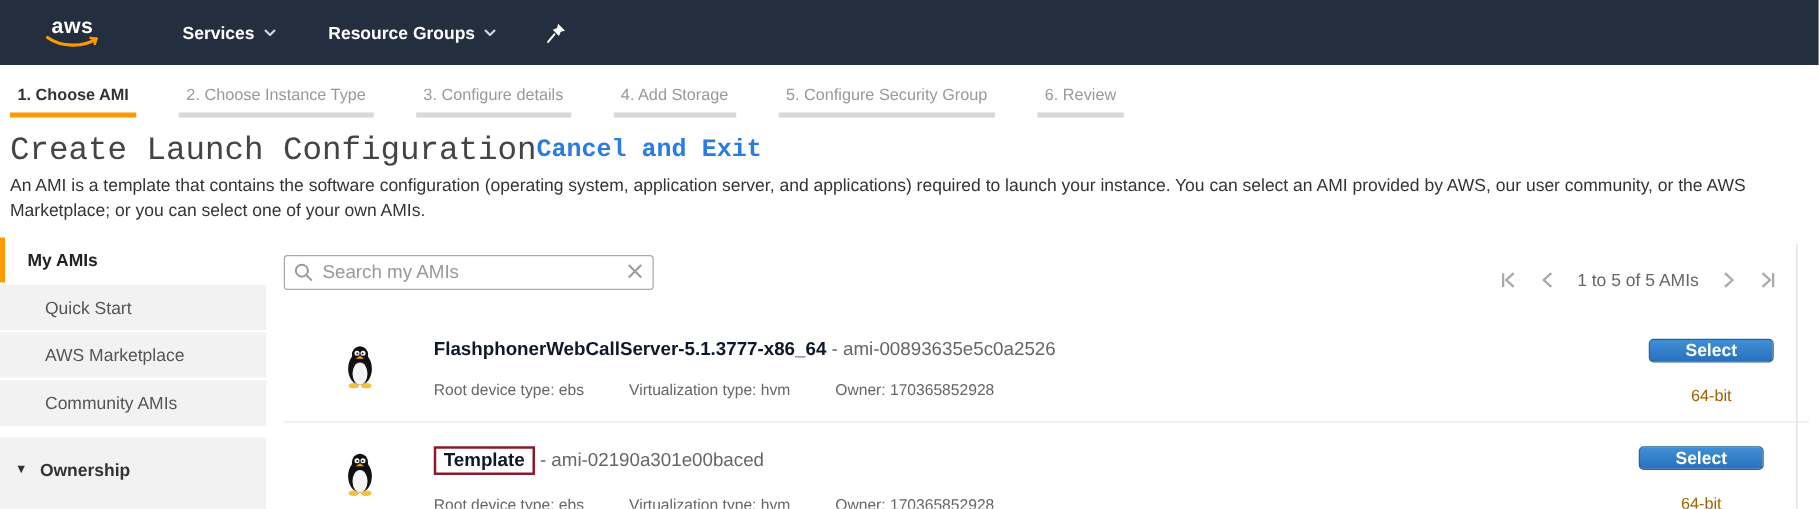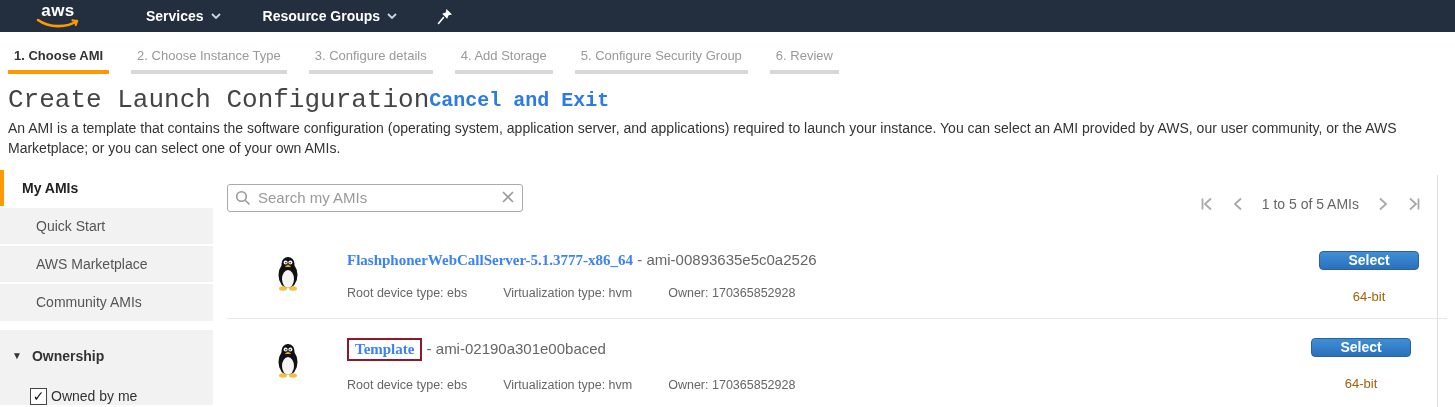--- a/index.html
+++ b/index.html
@@ -1,29 +1,29 @@
 <!DOCTYPE html>
 <html><head>
 <meta charset="utf-8">
 <style>
   * { margin:0; padding:0; box-sizing:border-box; }
   html,body { width:1455px; height:407px; overflow:hidden; background:#fff;
               font-family:"Liberation Sans", sans-serif; color:#333; }
 
   
-  .nav { height:32px; background:#232f3e; display:flex; align-items:center; }
+  .nav { height:52px; background:#232f3e; display:flex; align-items:center; }
   .nav-logo { margin-left:36px; display:flex; flex-direction:column; align-items:center; cursor:pointer; }
   .nav-logo .aws-word { color:#fff; font-weight:bold; font-size:17px; letter-spacing:.5px; line-height:15px; }
   .nav-item { color:#fff; font-weight:bold; font-size:14px; display:flex; align-items:center; gap:7px; cursor:pointer; }
   .nav-item.services { margin-left:66px; }
   .nav-item.rgroups  { margin-left:42px; }
   .nav-pin { margin-left:40px; cursor:pointer; display:flex; }
 
   
-  .tabs { display:flex; gap:22px; padding:16px 0 0 8px; }
+  .tabs { display:flex; gap:34px; padding:16px 0 0 8px; }
   .tab { font-size:13px; color:#999; padding:0 6px 7px 6px; border-bottom:4px solid #d8d8d8; cursor:pointer; white-space:nowrap; }
   .tab.active { color:#333; font-weight:bold; border-bottom-color:#f90; }
 
   
   .header-row { display:flex; align-items:flex-start; padding:11px 16px 0 8px;font-family:Liberation Mono, monospace; }
   .page-title { font-size:26px; font-weight:400; color:#444; }
   .cancel-link { font-size:20px; font-weight:bold; color:#2b7be4; text-decoration:none; margin-top:4px; cursor:pointer; }
   .desc { padding:3px 12px 0 8px; font-size:14px; line-height:1.45; color:#333; }
 
   
@@ -56,21 +56,21 @@
   .pager { display:flex; align-items:center; gap:20px; margin-top:13px; color:#666; font-size:14px; }
   .pager .pbtn { display:flex; cursor:pointer; }
 
   
   .ami-list { margin-top:20px; }
   .ami-row { position:relative; display:flex; align-items:flex-start; padding:19px 0 18px 48px; }
   .ami-row + .ami-row { border-top:1px solid #e7e7e7; margin-right:8px; }
   .tux { flex:none; margin-top:4px; }
   .ami-info { margin-left:46px; }
   .ami-title { font-size:15px; }
-  .ami-name { font-weight:bold; color:#3b82f6;font-family:Liberation Serif, serif; }
+  .ami-name { font-weight:bold; color:#0f172a; }
   .ami-name.boxed { border:2px solid #8b1a2a; padding:1px 6px; display:inline-block; }
   .ami-id { color:#666; }
   .ami-meta { margin-top:17px; display:flex; gap:36px; font-size:12.5px; color:#666; }
   .row-right { position:absolute; right:36px; top:8px; width:100px; text-align:center; }
   .select-btn { width:100px; height:19px; border:1px solid #2a6496; border-radius:4px;
                 background:linear-gradient(#3f8fd6,#2a70bd); color:#fff; font-weight:bold;
                 font-size:14px; cursor:pointer; font-family:"Liberation Sans", sans-serif;margin-top:11px; }
   .arch { margin-top:19px; font-size:13px; color:#a16207; }
 </style>
 </head>

